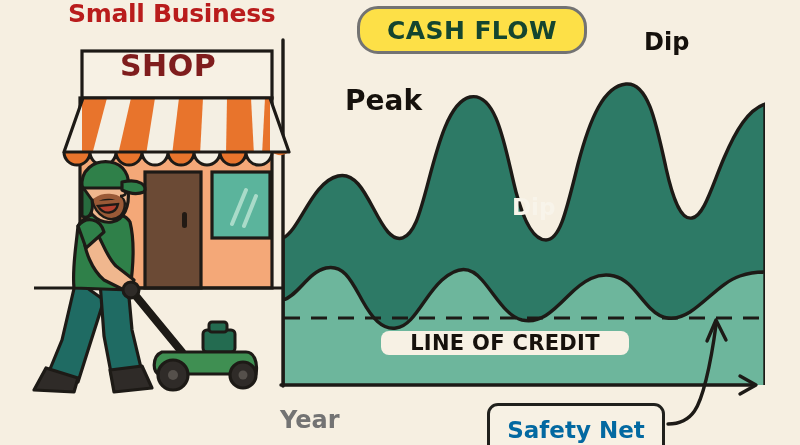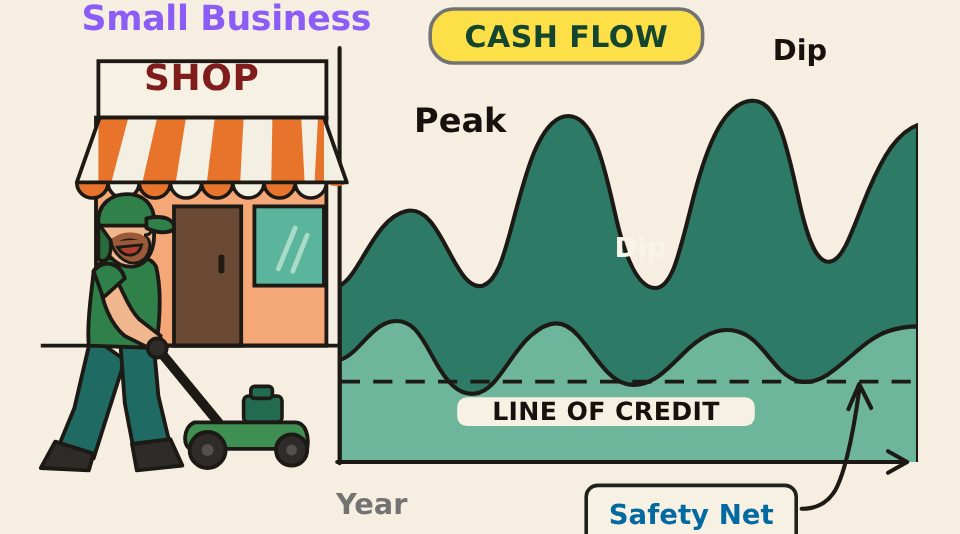--- a/index.html
+++ b/index.html
@@ -14,21 +14,21 @@
     font-family: "DejaVu Sans", "Liberation Sans", sans-serif;
   }
   .layer { position: absolute; left: 0; top: 0; width: 800px; height: 445px; }
   svg.layer { display: block; }
 
   
   .txt { position: absolute; white-space: nowrap; line-height: 1; }
 
   #small-business-title {
     left: 68px; top: 1px;
-    font-size: 29px; font-weight: 700; color: #8b5cf6;
+    font-size: 25px; font-weight: 700; color: #b91c1c;
     letter-spacing: -0.3px;
   }
   #shop-sign-text {
     left: 120px; top: 51px;
     font-size: 30px; font-weight: 700; color: #7f1d1d;
     letter-spacing: 0.5px;
   }
   #cash-flow-pill {
     position: absolute;
     left: 357px; top: 6px;

